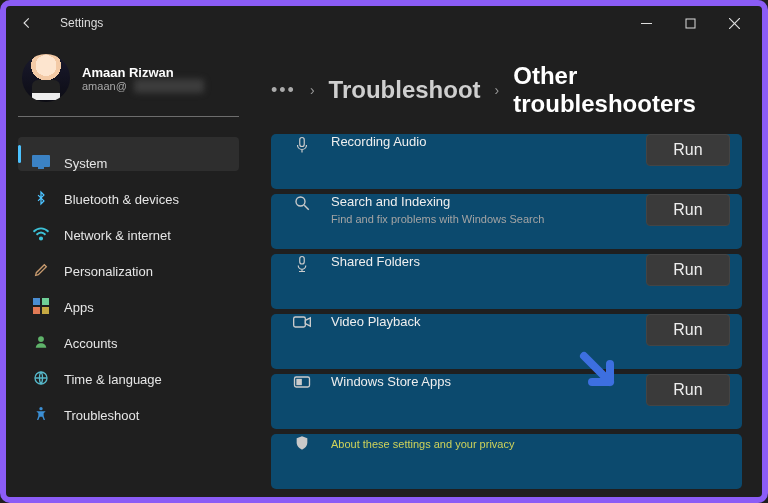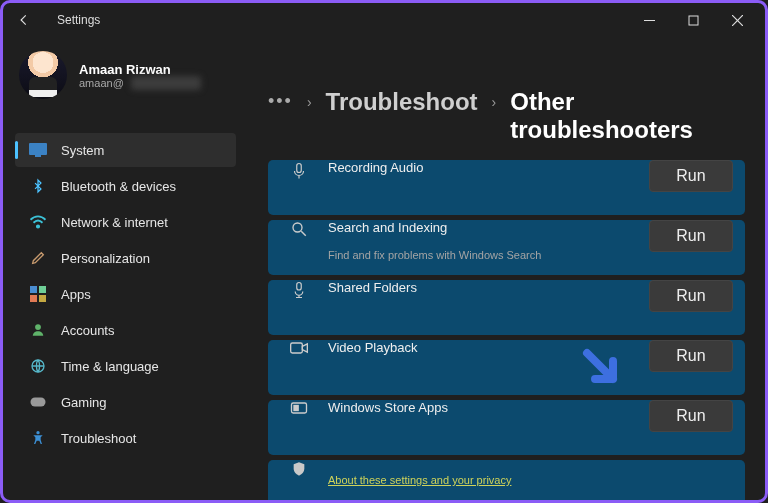--- a/index.html
+++ b/index.html
@@ -1,54 +1,54 @@
 <!DOCTYPE html>
 <html><head>
 <meta charset="utf-8">
 <style>
 * { margin: 0; padding: 0; box-sizing: border-box; font-family: "Segoe UI", -apple-system, sans-serif; }
 body { background: #1f1f1f; color: #e8e8e8; width: 768px; height: 503px; overflow: hidden; font-size: 13px; }
-.window { width: 100%; height: 100%; display: flex; flex-direction: column; border-radius: 10px; overflow: hidden; border: 3px solid #8b5cf6; }
+.window { width: 100%; height: 100%; display: flex; flex-direction: column; border-radius: 10px; overflow: hidden; border: 6px solid #8b5cf6; }
 .titlebar { height: 34px; display: flex; align-items: center; padding: 0 6px 0 14px; color: #ddd; }
 .titlebar .back { width: 20px; text-align: center; cursor: pointer; }
 .titlebar .title { margin-left: 20px; font-size: 12px; }
 .titlebar .spacer { flex: 1; }
 .titlebar .ctl { width: 44px; height: 30px; display: flex; align-items: center; justify-content: center; cursor: pointer; }
 .body { flex: 1; display: flex; overflow: hidden; }
 .sidebar { width: 245px; padding: 10px 12px 16px 12px; display: flex; flex-direction: column; }
 .profile { display: flex; align-items: center; padding: 4px 0 14px 4px; gap: 12px; }
 .avatar { width: 48px; height: 48px; border-radius: 50%; background: radial-gradient(circle at 50% 24%, #fde5cf 0 24%, #f3caa6 24% 34%, transparent 34%), linear-gradient(#1a1a2d, #0c0c14); position: relative; overflow: hidden; }
 .avatar::after { content: ""; position: absolute; left: 50%; bottom: 2px; transform: translateX(-50%); width: 28px; height: 20px; background: #222; border-radius: 6px 6px 0 0; box-shadow: inset 0 -7px 0 0 #eee; }
 .profile .name { font-weight: 600; font-size: 13px; color: #fff; }
 .profile .email { font-size: 11px; color: #a9a9a9; position: relative; }
 .profile .email::after { content: ""; position: absolute; left: 52px; top: -1px; width: 70px; height: 14px; background: rgba(86,86,86,.55); filter: blur(3px); border-radius: 3px; }
 .searchwrap { position: relative; margin-top: 4px; }
 .search { width: 100%; height: 34px; background: #2c2c2c; border: none; border-radius: 4px; padding: 0 34px 0 12px; color: #ddd; font-size: 13px; outline: none; }
 .search::placeholder { color: #9c9c9c; }
 .searchline { height: 1px; background: #6d6d6d; margin: 0 0 0 0; }
 .searchico { position: absolute; right: 10px; top: 50%; transform: translateY(-50%); pointer-events: none; }
 .nav { margin-top: 20px; display: flex; flex-direction: column; gap: 2px; }
-.nav-item { display: flex; align-items: center; height: 34px; padding: 0 10px 0 14px; border-radius: 4px; cursor: pointer; gap: 14px; color: #e6e6e6; position: relative; }
+.nav-item { display: flex; align-items: flex-end; height: 34px; padding: 0 10px 0 14px; border-radius: 4px; cursor: pointer; gap: 14px; color: #e6e6e6; position: relative; }
 .nav-item.active { background: #2e2e2e; }
 .nav-item.active::before { content: ""; position: absolute; left: 0; top: 8px; bottom: 8px; width: 3px; background: #4cc2ff; border-radius: 2px; }
 .nav-ico { width: 18px; height: 18px; display: flex; align-items: center; justify-content: center; }
 .main { flex: 1; padding: 22px 20px 0 20px; overflow: hidden; position: relative; }
 .breadcrumb { display: flex; align-items: center; gap: 14px; color: #fff; }
 .breadcrumb .dots { font-size: 18px; color: #aaa; letter-spacing: 2px; width: 26px; text-align: center; }
 .breadcrumb .chev { color: #999; font-size: 14px; }
 .breadcrumb .bc-item { font-size: 24px; font-weight: 600; color: #cfcfcf; cursor: pointer; }
-.breadcrumb .bc-item.current { color: #fff; margin-top: 29px; }
+.breadcrumb .bc-item.current { color: #fff; }
 .cards { margin-top: 16px; display: flex; flex-direction: column; gap: 5px; }
 .card { background: #0c4a6e; border-radius: 5px; height: 55px; display: flex; align-items: flex-start; padding: 0 12px 0 16px; }
 .card .cico { width: 30px; display: flex; align-items: center; justify-content: center; }
 .card .ctext { flex: 1; padding-left: 14px; }
 .card .ctitle { font-size: 13px; color: #eee; }
-.card .csub { font-size: 11px; color: #a4a4a4; margin-top: 14px; }
+.card .csub { font-size: 11px; color: #a4a4a4; margin-top: 4px; }
 .card .runbtn { width: 84px; height: 32px; background: #3a3a3a; border: 1px solid #444; border-radius: 4px; color: #eee; font-size: 16px; cursor: pointer; }
-.card.privacy .csub { color: #cfd35a; text-decoration: underline; }
+.card.privacy .csub { color: #cfd35a; }
 .help { display: flex; align-items: center; gap: 14px; padding: 2px 0 0 18px; color: #d1d560; font-size: 13px; cursor: pointer; }
 .arrow-annot { position: absolute; right: 136px; top: 310px; pointer-events: none; }
 svg { display: block; }
 </style>
 </head>
 <body>
 
 <div class="window">
   <div class="titlebar">
     <div class="back">
@@ -147,28 +147,20 @@
           <span class="nav-ico">
               <svg width="16" height="16" viewBox="0 0 24 24" fill="none" stroke="#56b7c9" stroke-width="2">
                 <circle cx="12" cy="12" r="9"></circle>
                 <path d="M3 12h18M12 3c3 3 3 15 0 18M12 3c-3 3-3 15 0 18"></path>
               </svg>
             </span>
           <span>Time &amp; language</span>
         </div>
         <div class="nav-item">
           <span class="nav-ico">
-              <svg width="18" height="12" viewBox="0 0 24 16" fill="#9a9a9a">
-                <rect x="2" y="2" width="20" height="12" rx="6"></rect>
-              </svg>
-            </span>
-          <span>Gaming</span>
-        </div>
-        <div class="nav-item">
-          <span class="nav-ico">
               <svg width="16" height="18" viewBox="0 0 24 24" fill="#3c8fd4">
                 <circle cx="12" cy="4" r="2.5"></circle>
                 <path d="M5 8h14l-3 3v4l2 6h-2l-2-5h-4l-2 5H6l2-6v-4z"></path>
               </svg>
             </span>
           <span>Troubleshoot</span>
         </div>
         <div class="nav-item">
           <span class="nav-ico"></span>
 

